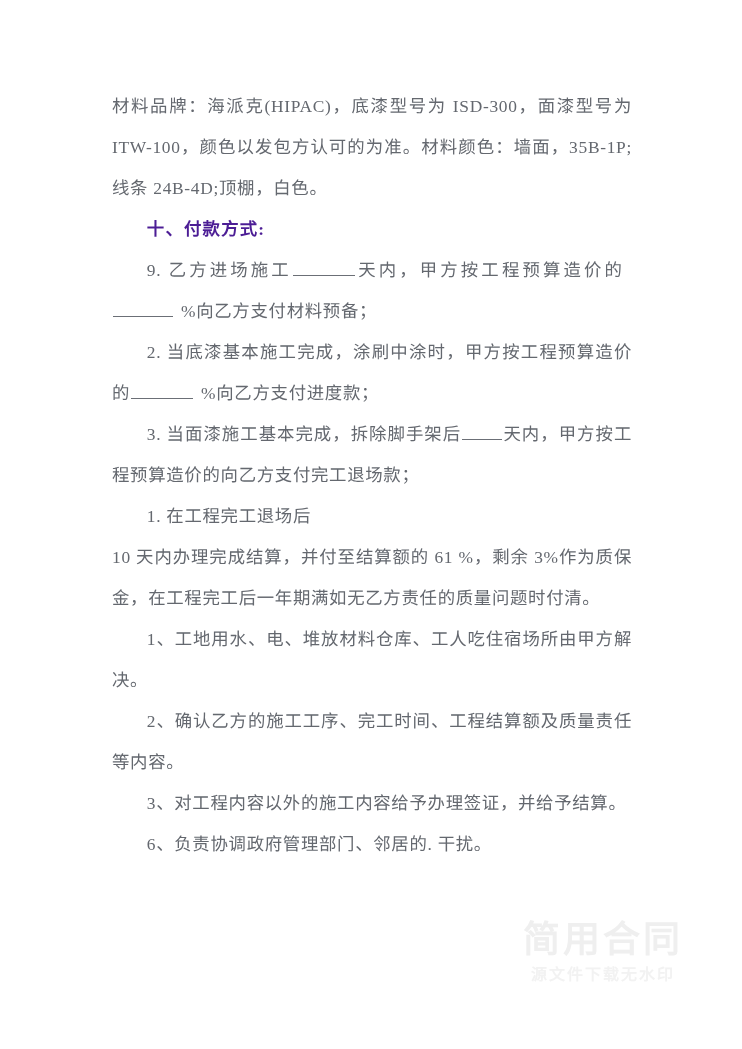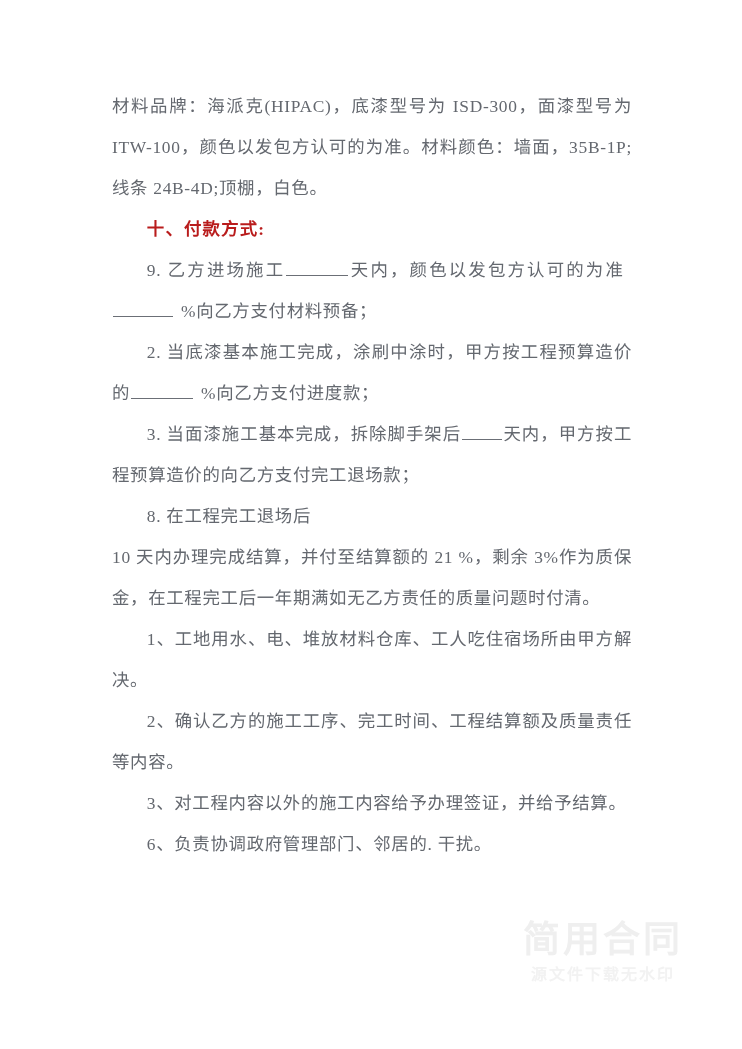--- a/index.html
+++ b/index.html
@@ -44,21 +44,21 @@
 
   .para.indent {
     text-indent: 2em;
   }
 
   .heading {
     font-size: 17.4px;
     line-height: 41px;
     letter-spacing: 1.2px;
     font-weight: bold;
-    color: #b91c1c;
+    color: #4c1d95;
     margin: 0;
     text-indent: 2em;
   }
 
   
   .blank {
     display: inline-block;
     border-bottom: 1.5px solid #6b6f76;
     vertical-align: baseline;
     height: 1.05em;
@@ -104,29 +104,29 @@
 <body>
 
 <div id="page">
 
   <div id="content">
 
     <p class="para"><span>材料品牌：海派克(HIPAC)，底漆型号为 ISD-300，面漆型号为</span><span>ITW-100，颜色以发包方认可的为准。材料颜色：墙面，35B-1P;线</span><span>条 24B-4D;顶棚，白色。</span></p>
 
     <p class="heading">十、付款方式:</p>
 
-    <p class="para indent"><span>9. 乙方进场施工</span><span class="blank w-lg"></span><span>天内，颜色以发包方认可的为准</span><span class="sp"></span><span class="blank w-md"></span><span class="sp"></span><span>%</span><span>向乙方支付材料预备；</span></p>
+    <p class="para indent"><span>9. 乙方进场施工</span><span class="blank w-lg"></span><span>天内，甲方按工程预算造价的</span><span class="sp"></span><span class="blank w-md"></span><span class="sp"></span><span>%</span><span>向乙方支付材料预备；</span></p>
 
     <p class="para indent"><span>2. 当底漆基本施工完成，涂刷中涂时，甲方按工程预算造价的</span><span class="blank w-lg"></span><span class="sp"></span><span>%向乙方支付进度款；</span></p>
 
     <p class="para indent"><span>3. 当面漆施工基本完成，拆除脚手架后</span><span class="blank w-sm"></span><span>天内，甲方按工程</span><span>预算造价的向乙方支付完工退场款；</span></p>
 
-    <p class="para indent">8. 在工程完工退场后</p>
+    <p class="para indent">1. 在工程完工退场后</p>
 
-    <p class="para">10 天内办理完成结算，并付至结算额的 21 %，剩余 3%作为质保金，在工程完工后一年期满如无乙方责任的质量问题时付清。</p>
+    <p class="para">10 天内办理完成结算，并付至结算额的 61 %，剩余 3%作为质保金，在工程完工后一年期满如无乙方责任的质量问题时付清。</p>
 
 
     <p class="para indent">1、工地用水、电、堆放材料仓库、工人吃住宿场所由甲方解决。</p>
     <p class="para indent">2、确认乙方的施工工序、完工时间、工程结算额及质量责任等内容。</p>
     <p class="para indent">3、对工程内容以外的施工内容给予办理签证，并给予结算。</p>
     <p class="para indent">6、负责协调政府管理部门、邻居的. 干扰。</p>
 
 
   </div>
 

